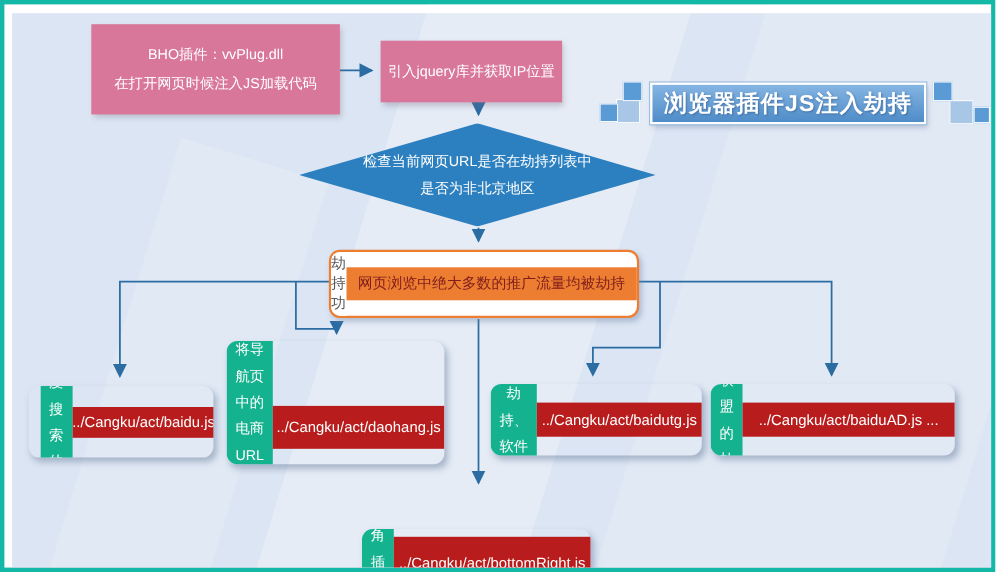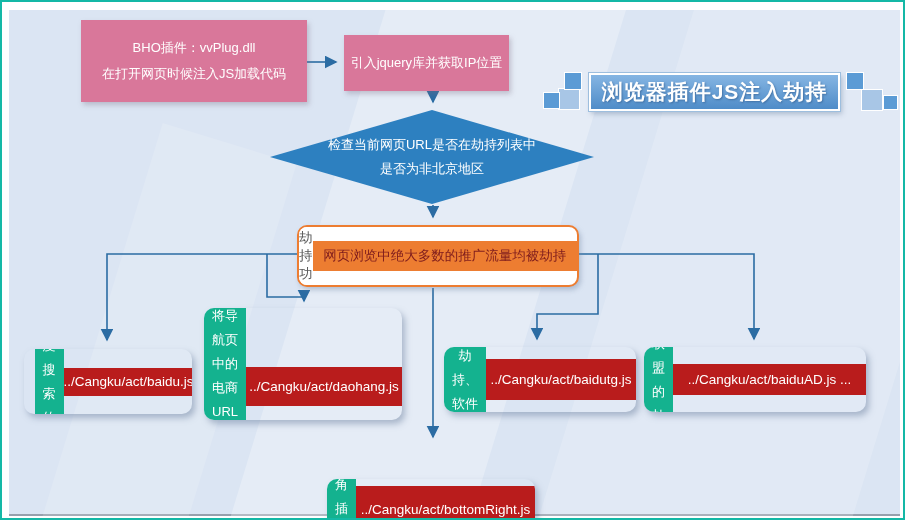--- a/index.html
+++ b/index.html
@@ -1,18 +1,18 @@
 <!DOCTYPE html>
 <html><head>
 <meta charset="utf-8">
 <style>
   html,body{margin:0;padding:0;background:#ffffff;}
   .stage{
     position:relative;width:905px;height:520px;overflow:hidden;
-    background:#ffffff;border:2px solid #14b8a6;box-sizing:border-box;
+    background:#ffffff;border:4px solid #14b8a6;box-sizing:border-box;
     font-family:"Liberation Sans","DejaVu Sans",sans-serif;
   }
   .canvas{
     position:absolute;left:7px;top:8px;width:891px;height:504px;
     background:#dbe5f3;border-bottom:2px solid #96a0ac;
   }
   .streak{position:absolute;background:rgba(255,255,255,0.28);}
   .streak.s1{left:290px;top:-80px;width:230px;height:760px;transform:rotate(17deg);}
   .streak.s2{left:600px;top:-80px;width:300px;height:760px;transform:rotate(17deg);background:rgba(255,255,255,0.18);}
   .streak.s3{left:60px;top:120px;width:140px;height:620px;transform:rotate(17deg);background:rgba(255,255,255,0.15);}
@@ -53,21 +53,21 @@
   .module .desc{flex:1;width:100%;display:flex;flex-direction:column;align-items:center;
                 justify-content:center;background:#14b28f;color:#fff;font-size:13px;
                 line-height:24px;padding:2px 8px;box-sizing:border-box;}
   .module .file{width:100%;display:flex;align-items:center;justify-content:center;
                 background:#b91c1c;color:#fff;font-size:13.5px;}
   .mod-baidu{left:22px;top:347px;width:168px;height:65px;padding-left:12px;}
   .mod-baidu .file{height:28px;}
   .mod-daohang{left:202px;top:306px;width:198px;height:112px;}
   .mod-daohang .file{height:39px;margin-top:44px;}
   .mod-baidutg{left:442px;top:345px;width:192px;height:65px;}
-  .mod-baidutg .file{height:41px;}
+  .mod-baidutg .file{height:31px;}
   .mod-baiduad{left:642px;top:345px;width:222px;height:65px;}
   .mod-baiduad .file{height:31px;}
   .mod-bottomright{left:325px;top:443px;width:208px;height:60px;margin-top:34px;}
   .mod-bottomright .file{height:46px;}
 
   .banner{
     position:absolute;left:587px;top:71px;width:251px;height:38px;box-sizing:border-box;
     background:linear-gradient(#85b5e3,#4f8cc8);
     border:2px solid #ffffff;outline:1px solid #9dbede;
     display:flex;align-items:center;justify-content:center;

